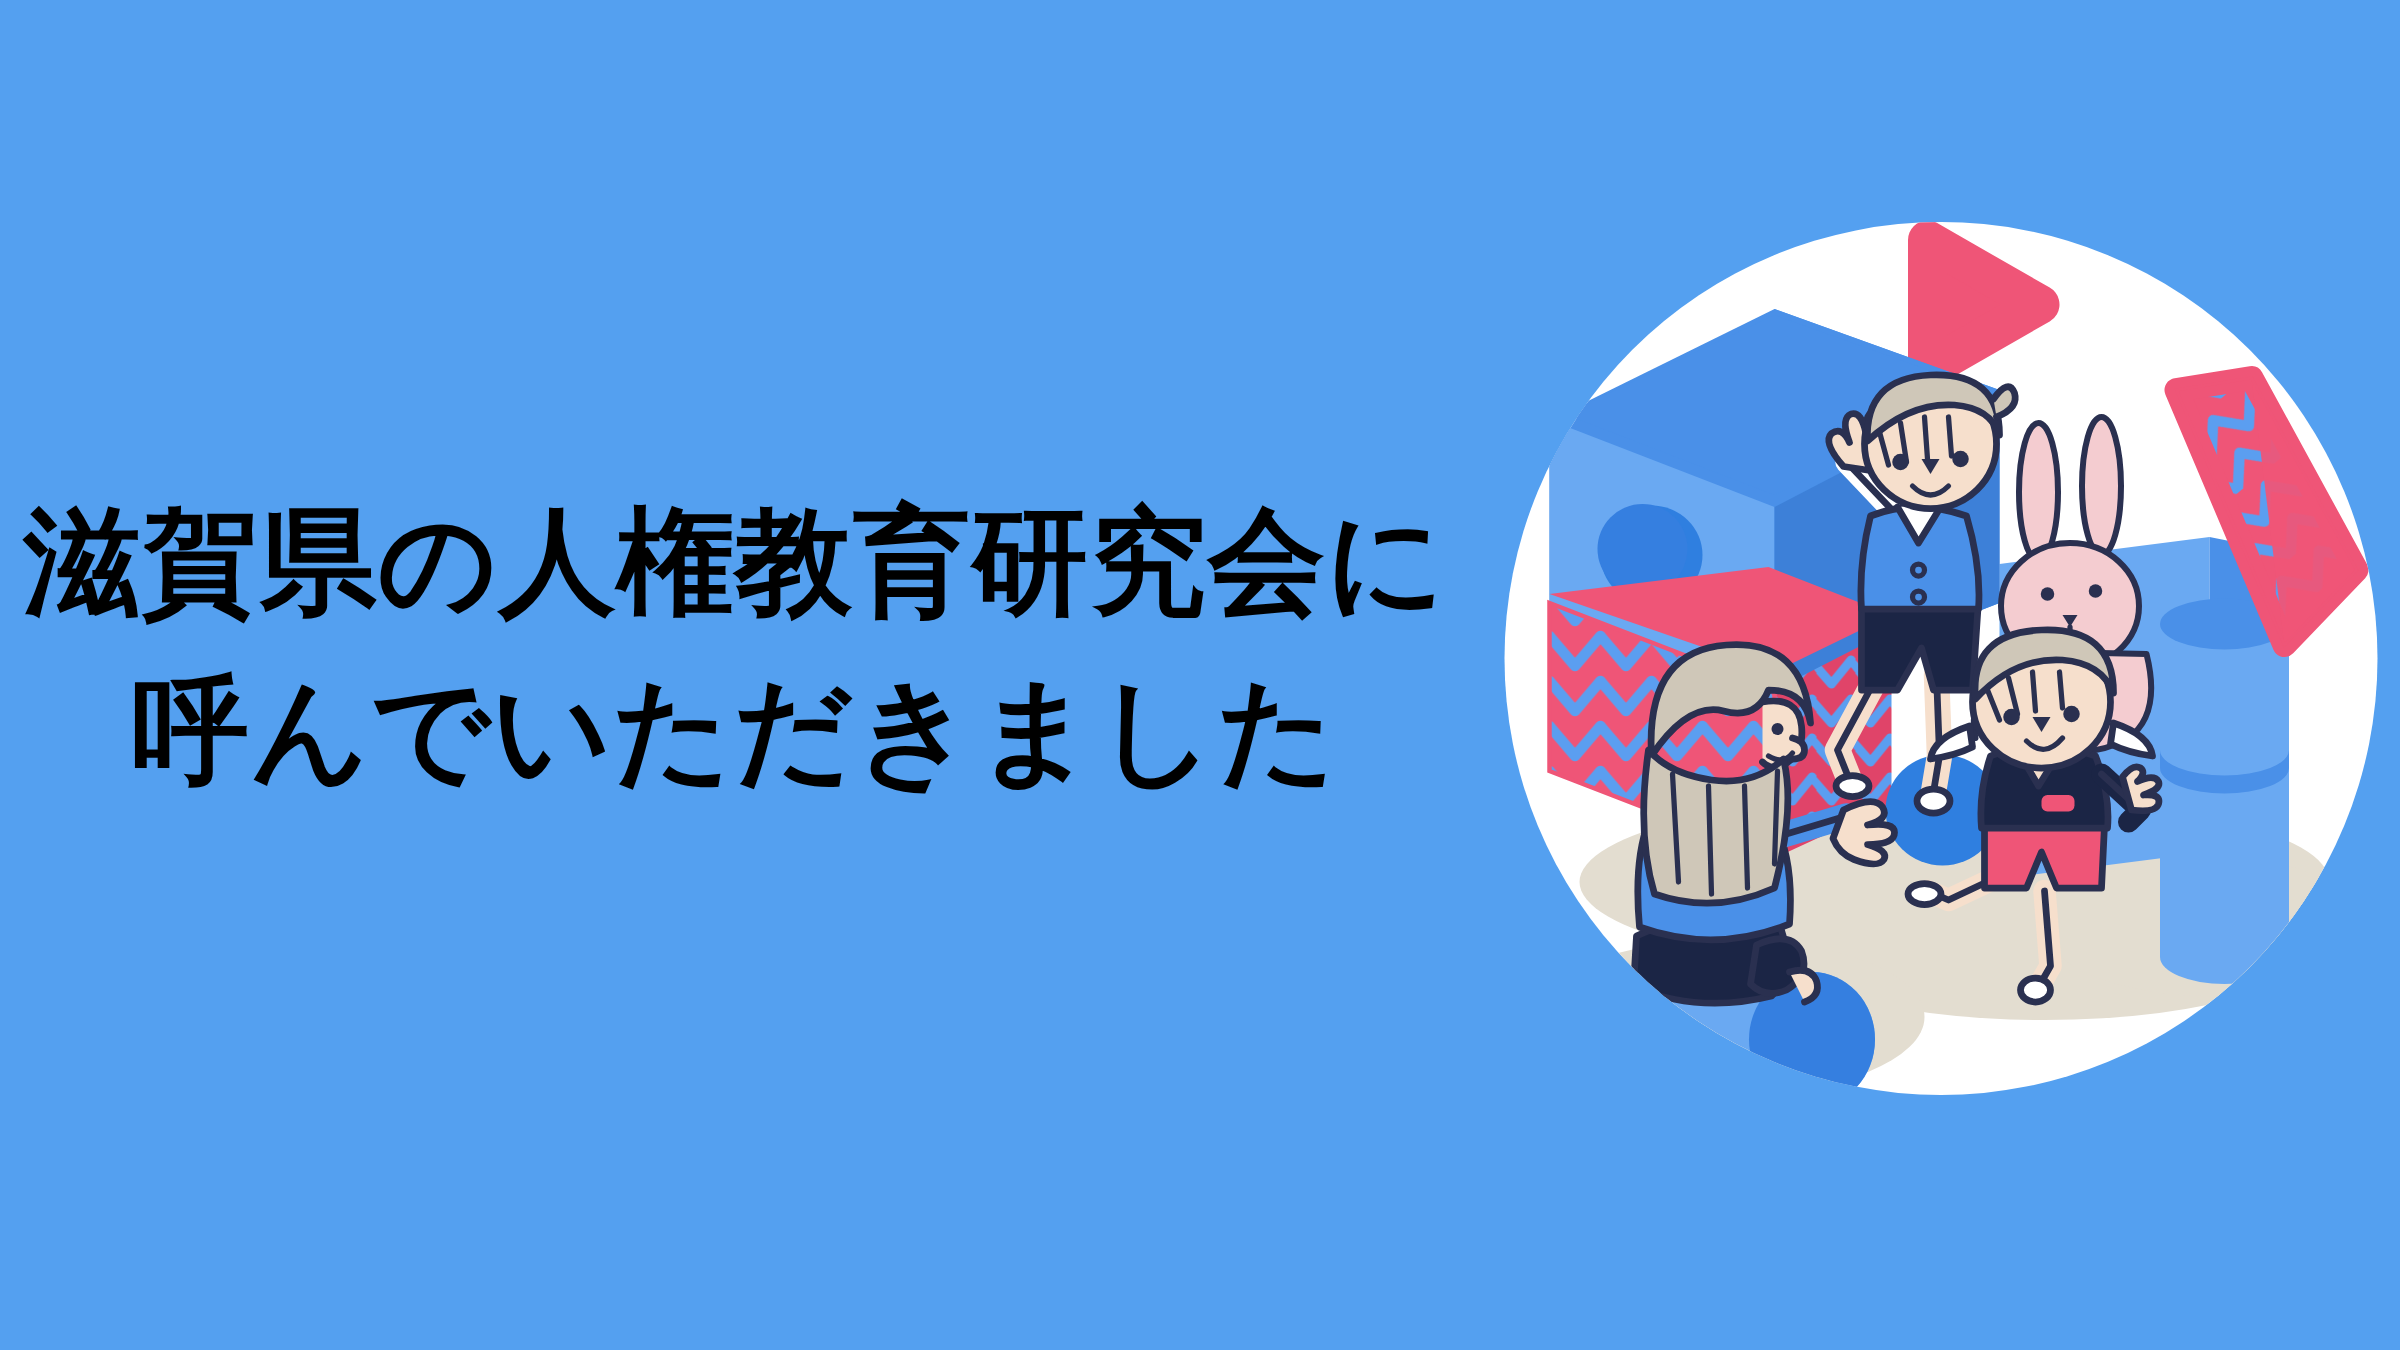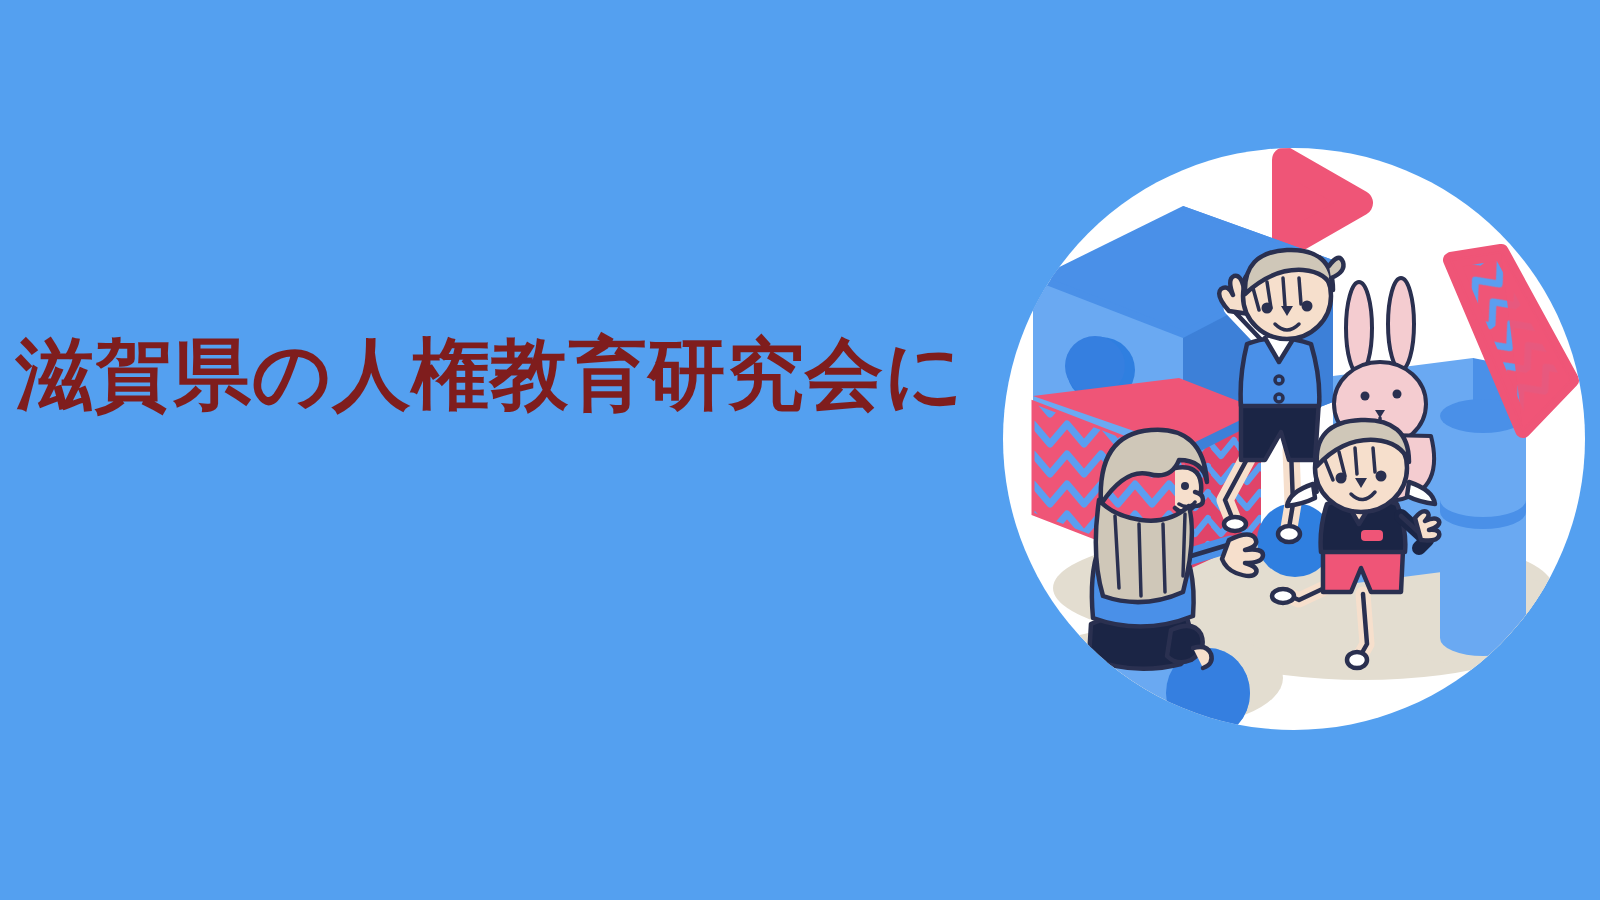--- a/index.html
+++ b/index.html
@@ -16,21 +16,21 @@
     font-family: "Liberation Sans", sans-serif;
   }
 
   
   #headline {
     position: absolute;
     left: 0px;
     top: 318px;
     width: 980px;
     text-align: center;
-    color: #7f1d1d;
+    color: #000000;
     font-size: 78px;
     font-weight: 700;
     line-height: 1.45;
     letter-spacing: 0.01em;
     white-space: nowrap;
   }
   #headline .ln { display: block; }
 
   
   #illo {
@@ -55,20 +55,21 @@
     overflow: visible;
   }
 </style>
 </head>
 <body>
 
 <div id="stage">
 
   <div id="headline">
     <span class="ln">滋賀県の人権教育研究会に</span>
+    <span class="ln">呼んでいただきました</span>
   </div>
 
   <div id="illo">
 
     <div id="disc">
 
       <svg class="layer" viewBox="0 0 582 582" xmlns="http://www.w3.org/2000/svg">
 
         <defs>
 

